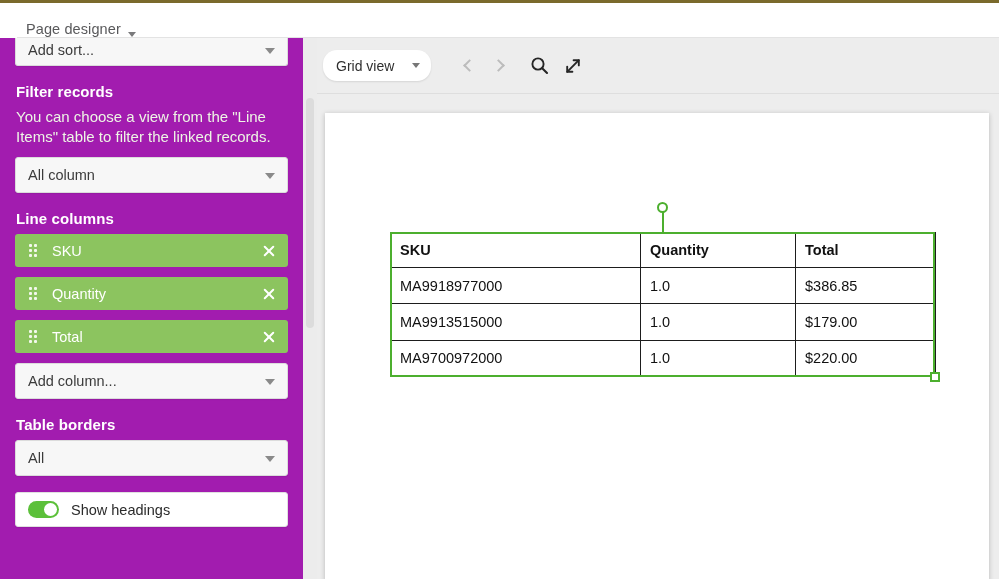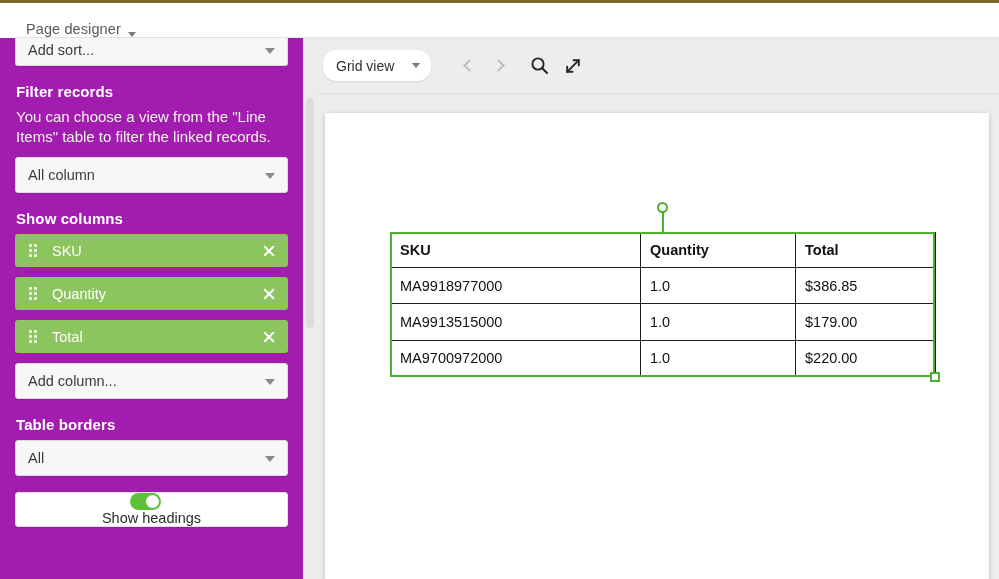--- a/index.html
+++ b/index.html
@@ -112,21 +112,20 @@
   .chip .chip-x::after  { transform: rotate(-45deg); }
 
   .toggle-row {
     background: #ffffff;
     border: 1px solid #e0e0e0;
     border-radius: 3px;
     height: 35px;
     display: flex; align-items: center;
     padding: 0 12px;
     box-shadow: 0 1px 1px rgba(0,0,0,.07);
-    flex-direction: column;
   }
   .switch {
     width: 31px; height: 17px;
     border-radius: 9px;
     background: #5cc03a;
     position: relative;
     margin-right: 12px;
     flex: 0 0 auto;
   }
   .switch .knob {
@@ -286,21 +285,21 @@
       </div>
 
       <div class="sb-heading">Filter records</div>
       <div class="sb-desc">You can choose a view from the "Line Items" table to filter the linked records.</div>
 
       <div class="sb-select">
         <span class="val">All column</span>
         <span class="dd-caret"></span>
       </div>
 
-      <div class="sb-heading">Show columns</div>
+      <div class="sb-heading">Line columns</div>
 
       <div class="chip">
         <span class="grip">
             <i></i>
             <i></i>
             <i></i>
             <i></i>
             <i></i>
             <i></i>
           </span>

